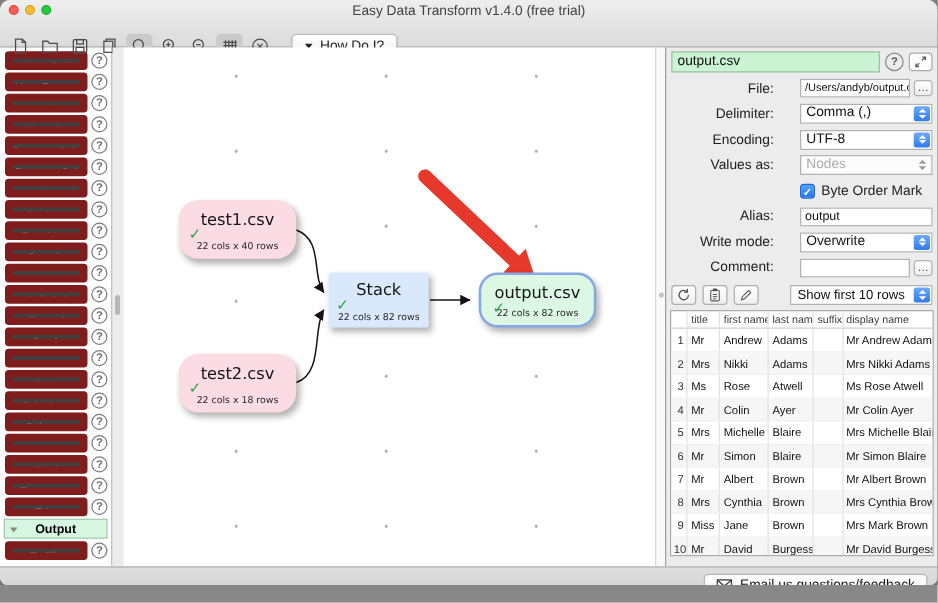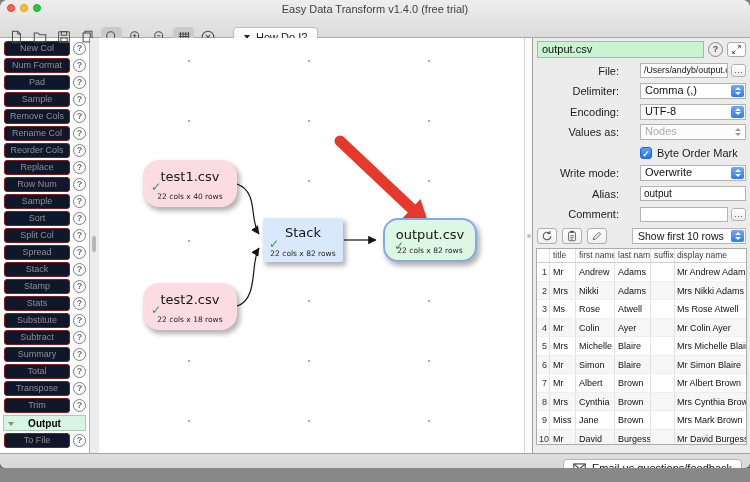--- a/index.html
+++ b/index.html
@@ -21,21 +21,21 @@
   .tb-icon svg{width:16px;height:16px}
   .howdoi{margin-left:12px;height:19px;padding:0 10px;background:linear-gradient(#fff,#f1f1f1);border:1px solid #bcbcbc;border-radius:4px;font-size:11px;color:#1d1d1d;display:flex;align-items:center;gap:6px;box-shadow:0 1px 1px rgba(0,0,0,.12)}
   .tri-dn-sm{width:0;height:0;border-left:3.5px solid transparent;border-right:3.5px solid transparent;border-top:4.5px solid #222}
 
   
   .main{display:flex;height:415px}
 
   
   .sidebar{width:90px;background:#fff;border-right:1px solid #b3b3b3;padding-top:3px;flex:none;overflow:hidden}
   .side-row{display:flex;align-items:center;gap:3px;padding:0 3px 0 4px;margin-bottom:2px;height:15px}
-  .side-btn{flex:1;height:15px;line-height:13px;text-align:center;font-size:9px;color:#8f8f8f;background:#0f172a;border:1px solid #7f1d1d;border-radius:3px;white-space:nowrap;overflow:hidden}
+  .side-btn{flex:1;height:15px;line-height:13px;text-align:center;font-size:9px;color:#8f8f8f;background:#404040;border:6px solid #7f1d1d;border-radius:3px;white-space:nowrap;overflow:hidden}
   .side-help{width:13px;height:13px;border:1px solid #7e7e7e;border-radius:50%;font-size:9px;line-height:11px;text-align:center;color:#6e6e6e;font-weight:bold;flex:none;background:#fff}
   .side-header{display:flex;align-items:center;margin:1px 3px 2px 3px;height:16px;background:#d7f6e2;border:1px solid #a6ccb4;position:relative;font-size:10px;font-weight:bold;color:#000}
   .side-header .tri{position:absolute;left:4px;top:6px;width:0;height:0;border-left:3.5px solid transparent;border-right:3.5px solid transparent;border-top:4.5px solid #8a8a8a}
   .side-header .lbl{flex:1;text-align:center}
   .gutter{width:9px;background:#ececec;position:relative;flex:none}
   .gutter-thumb{position:absolute;top:198px;left:2px;width:4px;height:16px;background:#b7b7b7;border-radius:2px}
 
   
   .canvas{flex:1;background:#fff;position:relative;overflow:hidden;background-image:radial-gradient(circle,#a9a9a9 1px,transparent 1.4px);background-size:120px 60px;background-position:30px -7px}
   .edges{position:absolute;inset:0;pointer-events:none}
@@ -386,36 +386,36 @@
 
       <div class="frow">
         <div class="flabel"></div>
         <div class="fctrl">
           <div class="checkbox">✓</div>
           <div class="cblabel">Byte Order Mark</div>
         </div>
       </div>
 
       <div class="frow">
+        <div class="flabel">Alias:</div>
+        <div class="fctrl">
+          <div class="tfield">output</div>
+        </div>
+      </div>
+
+      <div class="frow">
         <div class="flabel">Write mode:</div>
         <div class="fctrl">
           <div class="dropdown">
             <span>Overwrite</span>
             <span class="stepper">
                 <i class="tri-up"></i>
                 <i class="tri-down"></i>
               </span>
           </div>
-        </div>
-      </div>
-
-      <div class="frow">
-        <div class="flabel">Alias:</div>
-        <div class="fctrl">
-          <div class="tfield">output</div>
         </div>
       </div>
 
       <div class="frow">
         <div class="flabel">Comment:</div>
         <div class="fctrl">
           <div class="tfield"></div>
           <div class="dots-btn">…</div>
         </div>
       </div>

